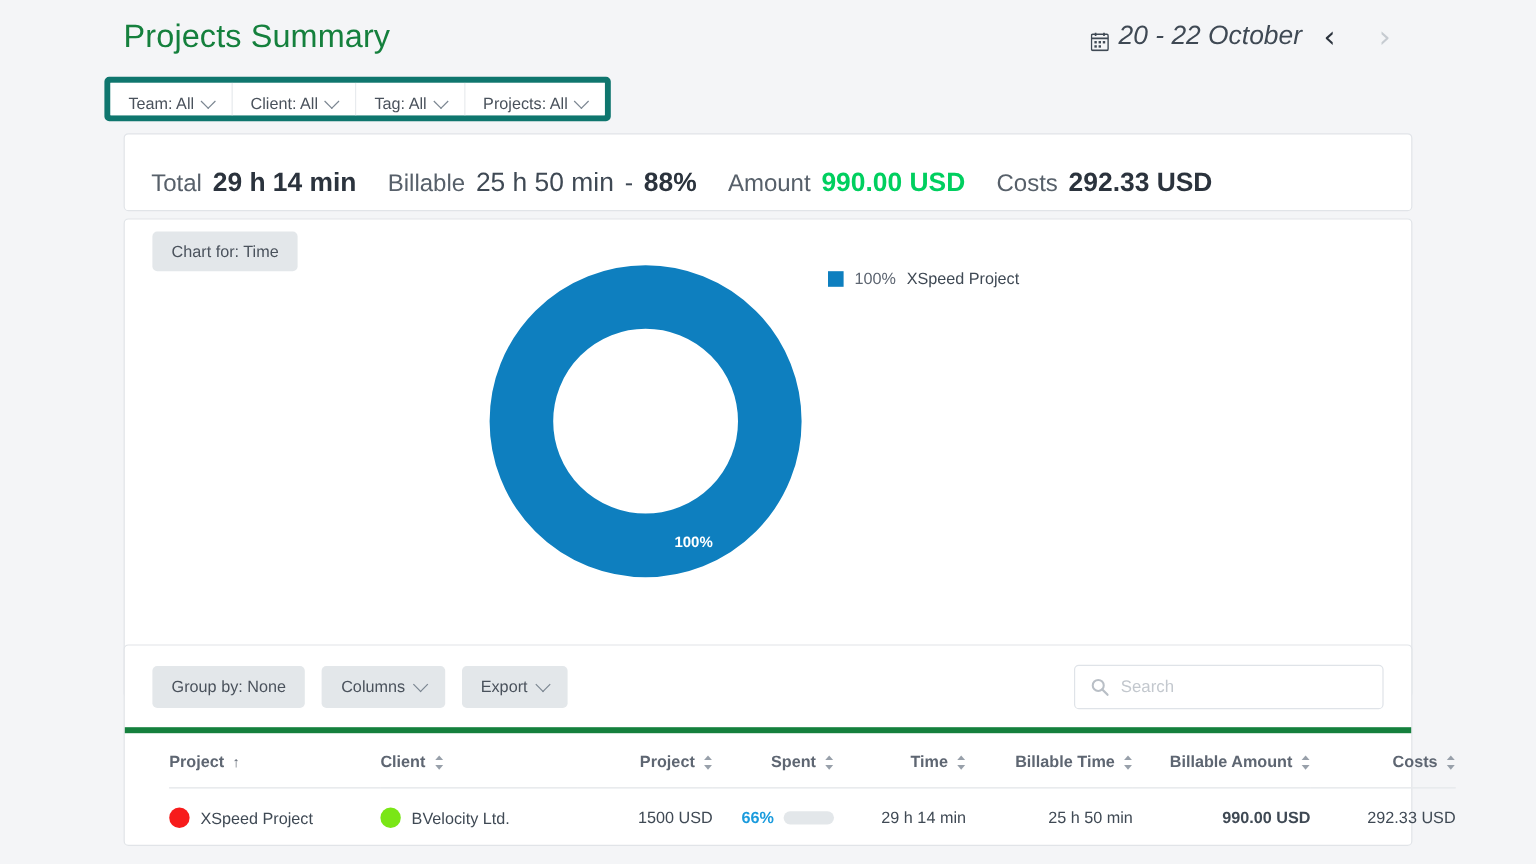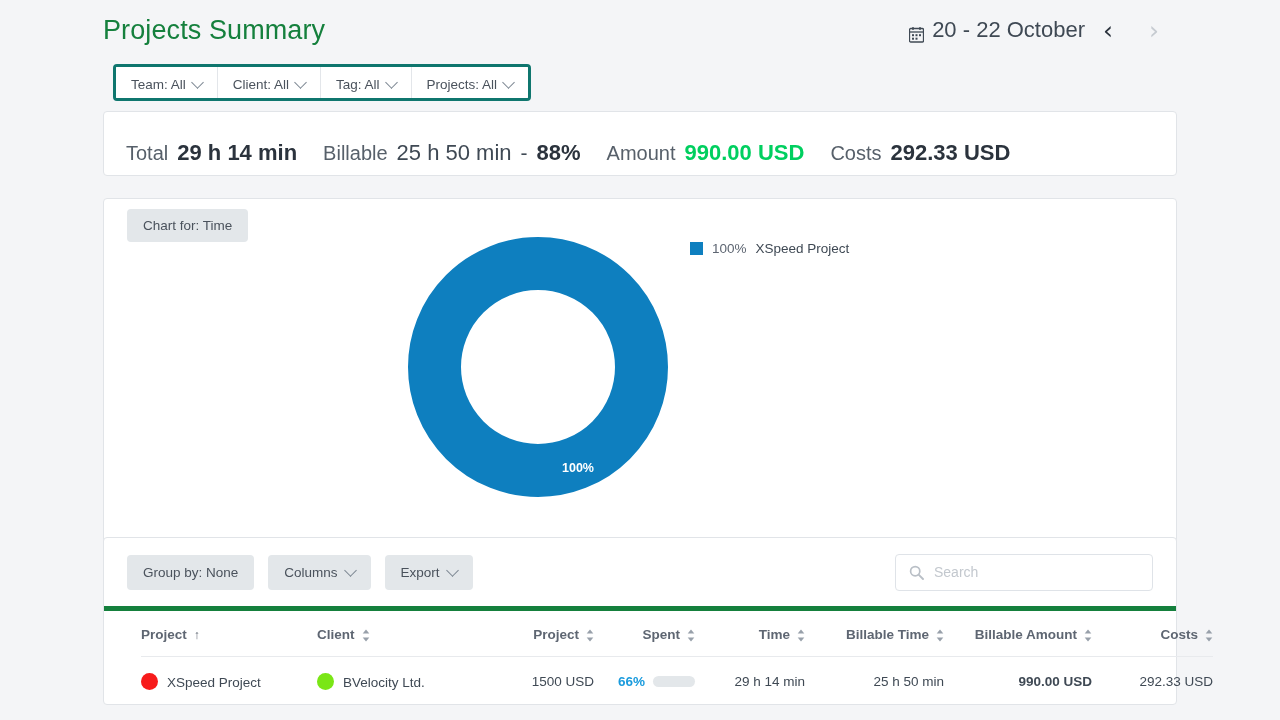--- a/index.html
+++ b/index.html
@@ -16,35 +16,35 @@
   .header {
     position: absolute; left: 103px; top: 0; width: 1074px; height: 60px;
     display: flex; align-items: center; justify-content: space-between;
   }
   .page-title {
     font-size: 27px; color: #15803d; font-weight: 400; letter-spacing: 0.1px;
   }
   .date-nav { display: flex; align-items: center; gap: 0; }
   .date-range {
     display: flex; align-items: center; gap: 8px;
-    font-size: 22px; color: #3f4954; font-weight: 400;
+    font-size: 22px; color: #3f4954; font-weight: 400; font-style: italic;
   }
   .cal-icon { display: inline-block; width: 15px; height: 16px; position: relative; top: 1px; }
   .nav-arrow {
     width: 46px; text-align: center; font-size: 25px; line-height: 1;
     cursor: pointer; user-select: none; font-family: "DejaVu Sans", sans-serif;
   }
   .nav-arrow.prev { color: #2b333d; }
   .nav-arrow.next { color: #c6cbd1; }
 
   
   .filters {
-    position: absolute; left: 113px; top: 64px;
+    position: absolute; left: 87px; top: 64px;
     display: flex; gap: 0;
-    background: #ffffff; border: 3px solid #0f766e; border-radius: 4px;
+    background: #ffffff; border: 5px solid #0f766e; border-radius: 4px;
     height: 37px; overflow: hidden;
   }
   .filter-btn {
     display: flex; align-items: center; gap: 7px;
     padding: 0 15px; height: 35px;
     font-size: 13.5px; color: #4a525c; background: #ffffff;
     border-right: 1px solid #e3e6ea; cursor: pointer; white-space: nowrap;
   }
   .filter-btn:last-child { border-right: none; }
   .caret {
@@ -52,21 +52,21 @@
     border-right: 1.6px solid #7b8691; border-bottom: 1.6px solid #7b8691;
     transform: rotate(45deg);
   }
 
   
   .card {
     position: absolute; left: 103px; width: 1074px;
     background: #ffffff; border: 1px solid #e1e4e8; border-radius: 4px;
   }
   #summary-card { top: 111px; height: 65px; }
-  #chart-card  { top: 198px; height: 400px; }
+  #chart-card  { top: 182px; height: 400px; }
   #table-card  { top: 537px; height: 168px; }
 
   
   .summary-row {
     display: flex; align-items: center; height: 63px; padding: 0 22px;
     white-space: nowrap;
   }
   .sum-group { display: flex; align-items: baseline; gap: 9px; margin-right: 26px; }
   .sum-label { font-size: 20px; color: #57606a; font-weight: 400; margin-top: 20px; }
   .sum-value { font-size: 22px; color: #2b333d; font-weight: 700; }

